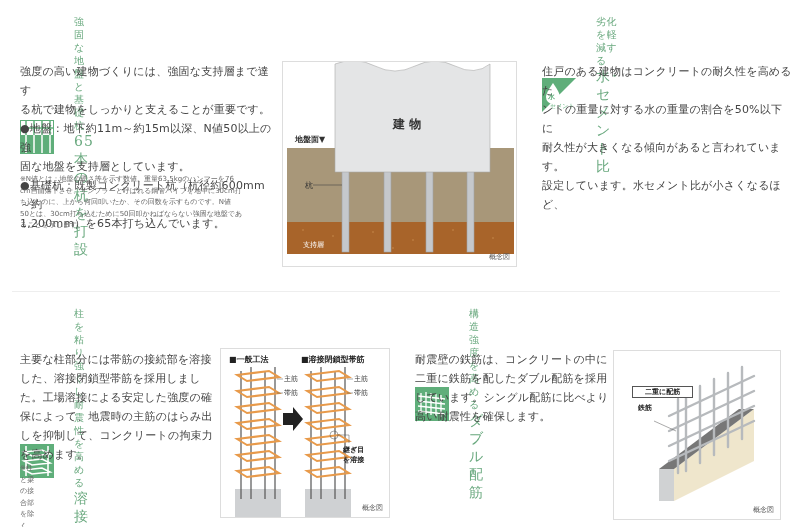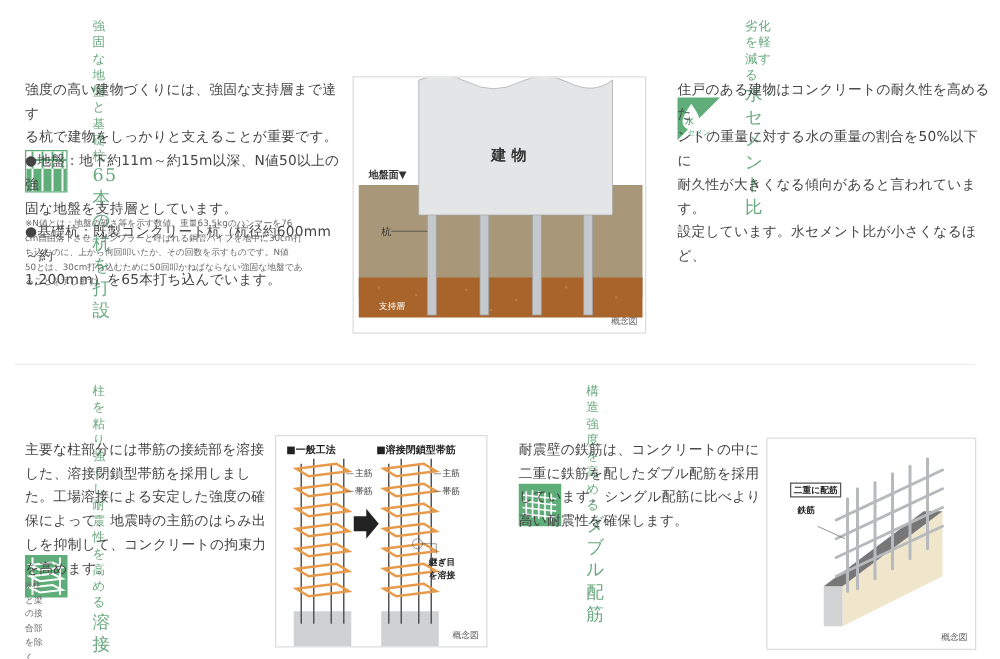--- a/index.html
+++ b/index.html
@@ -242,17 +242,17 @@
           <line x1="114" y1="22" x2="114" y2="96"></line>
           <line x1="128" y1="16" x2="128" y2="88"></line>
           <line x1="64" y1="48" x2="64" y2="122"></line>
         <line x1="55" y1="65" x2="140" y2="25"></line>
           <line x1="55" y1="80" x2="140" y2="40"></line>
           <line x1="55" y1="95" x2="140" y2="55"></line>
           <line x1="55" y1="110" x2="140" y2="70"></line>
       </g>
       <line x1="40" y1="70" x2="62" y2="80" stroke="#555" stroke-width="0.5"></line>
     </svg>
-    <div style="position:absolute; left:18px; top:35px; font-size:7px; font-weight:bold; color:#222; background:#fff; border:1px solid #555; padding:0 2px; white-space:nowrap;">二重に配筋</div>
+    <div style="position:absolute; left:18px; top:35px; font-size:7px; font-weight:bold; color:#222; background:#fff; border:1px solid #555; padding:0 12px; white-space:nowrap;">二重に配筋</div>
     <div style="position:absolute; left:24px; top:52px; font-size:7px; font-weight:bold; color:#222;">鉄筋</div>
     <div class="caption">概念図</div>
   </div>
 </div>
 
 </body></html>

